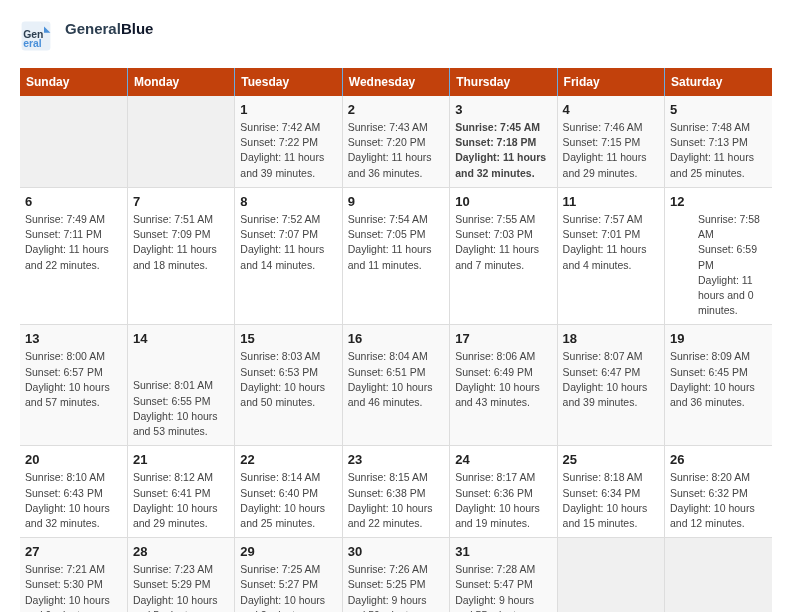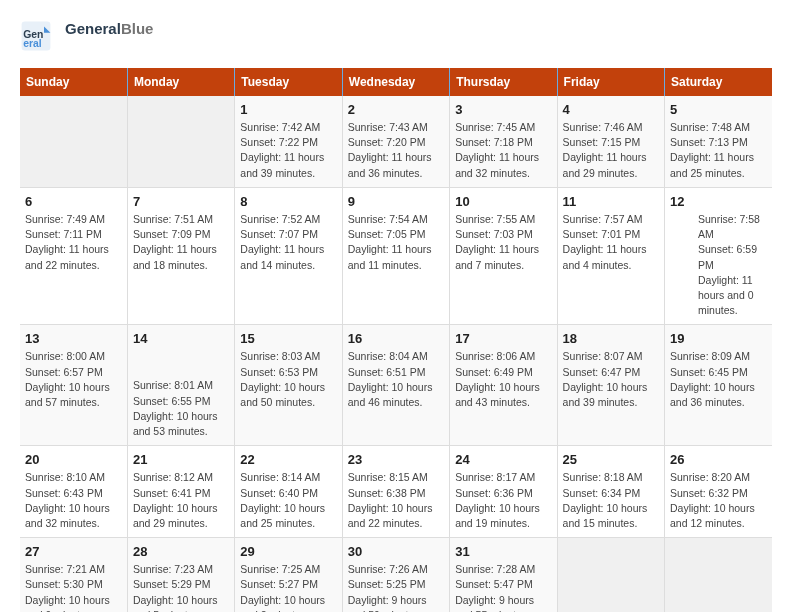--- a/index.html
+++ b/index.html
@@ -88,21 +88,21 @@
 <div class="header">
   <div class="logo">
     <svg class="logo-icon" viewBox="0 0 40 40">
       <rect x="2" y="2" width="36" height="36" rx="4" fill="#e8f0f8"></rect>
       <text x="4" y="22" font-size="13" font-weight="bold" fill="#2c3e50">Gen</text>
       <text x="4" y="34" font-size="13" font-weight="bold" fill="#4a90d9">eral</text>
       <polygon points="30,8 38,16 30,16" fill="#4a90d9"></polygon>
     </svg>
     <div>
       <div style="font-size:15px;font-weight:bold;color:#2c3e50;line-height:1.2;">
-        <span>General</span><span style="color:#737373">Blue</span>
+        <span>General</span><span style="color:#0f172a">Blue</span>
       </div>
     </div>
   </div>
   <div class="title-block">
     <div class="month-title"></div>
     <div class="location"></div>
   </div>
 </div>
 
 <table>
@@ -128,21 +128,21 @@
 Daylight: 11 hours and 39 minutes.</div>
         </td>
         <td>
           <div class="day-number">2</div>
           <div class="day-detail" style="white-space: pre-line;">Sunrise: 7:43 AM
 Sunset: 7:20 PM
 Daylight: 11 hours and 36 minutes.</div>
         </td>
         <td>
           <div class="day-number">3</div>
-          <div class="day-detail" style="white-space: pre-line;">Sunrise: 7:45 AM
+          <div class="day-detail" style="white-space: pre-line; font-weight: bold;">Sunrise: 7:45 AM
 Sunset: 7:18 PM
 Daylight: 11 hours and 32 minutes.</div>
         </td>
         <td>
           <div class="day-number">4</div>
           <div class="day-detail" style="white-space: pre-line;">Sunrise: 7:46 AM
 Sunset: 7:15 PM
 Daylight: 11 hours and 29 minutes.</div>
         </td>
         <td>

